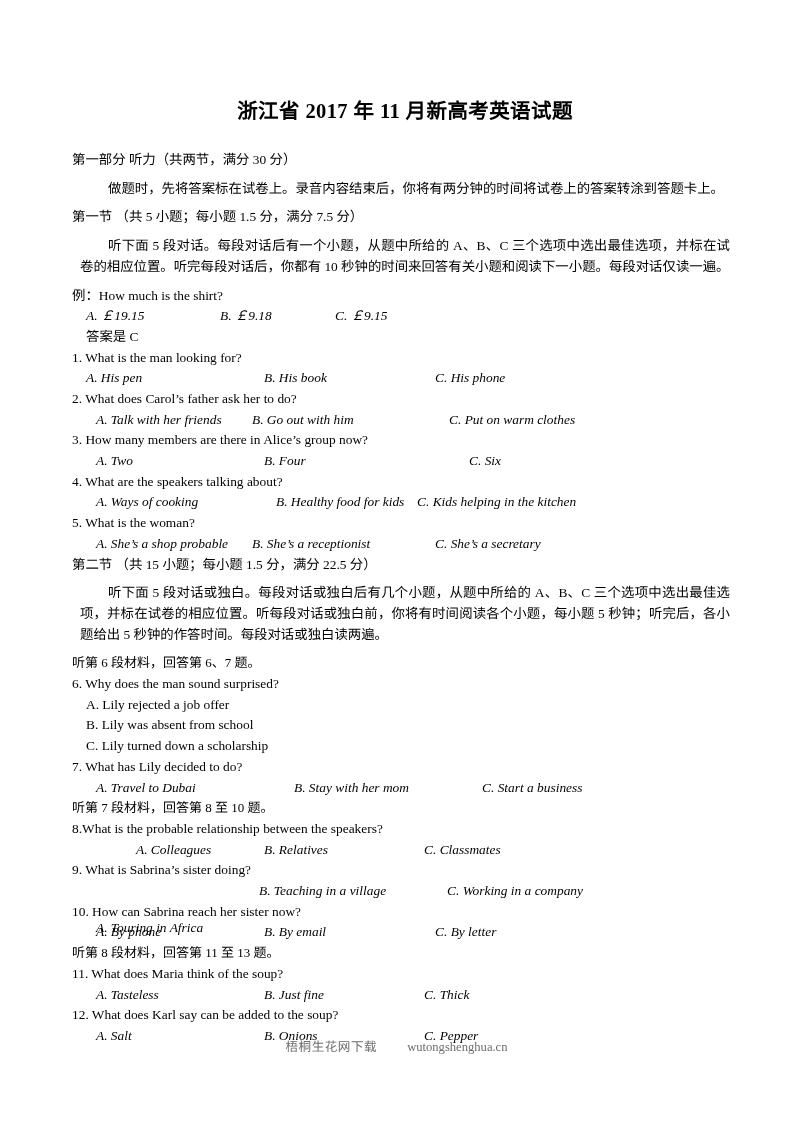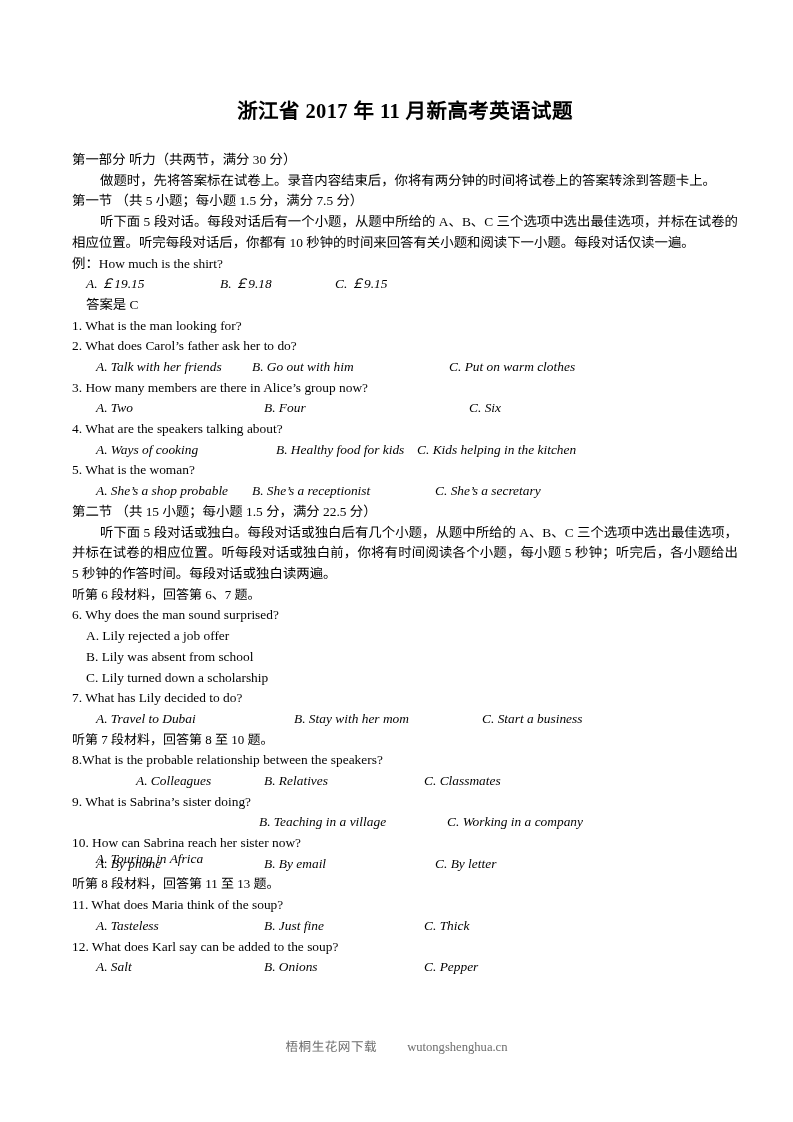--- a/index.html
+++ b/index.html
@@ -45,21 +45,21 @@
   
   .line {
     font-size: 13.4px;
     line-height: 20.7px;
     margin: 0;
     white-space: nowrap;
   }
   .para {
     font-size: 13.4px;
     line-height: 20.7px;
-    margin: 0;
+    margin: 8px;
     text-align: justify;
     text-justify: inter-ideograph;
     text-indent: 28px;
   }
 
   .section-head {
     font-size: 13.4px;
     line-height: 20.7px;
     margin: 0;
   }
@@ -131,20 +131,25 @@
 
     <p class="line">例：How much is the shirt?</p>
     <div class="opts">
       <span class="opt" style="left:14px;">A. ￡19.15</span>
       <span class="opt" style="left:148px;">B. ￡9.18</span>
       <span class="opt" style="left:263px;">C. ￡9.15</span>
     </div>
     <p class="line" style="padding-left:14px;">答案是 C</p>
 
     <p class="q-stem">1. What is the man looking for?</p>
+    <div class="opts">
+      <span class="opt" style="left:14px;">A. His pen</span>
+      <span class="opt" style="left:192px;">B. His book</span>
+      <span class="opt" style="left:363px;">C. His phone</span>
+    </div>
 
     <p class="q-stem">2. What does Carol’s father ask her to do?</p>
     <div class="opts">
       <span class="opt" style="left:24px;">A. Talk with her friends</span>
       <span class="opt" style="left:180px;">B. Go out with him</span>
       <span class="opt" style="left:377px;">C. Put on warm clothes</span>
     </div>
 
     <p class="q-stem">3. How many members are there in Alice’s group now?</p>
     <div class="opts">

